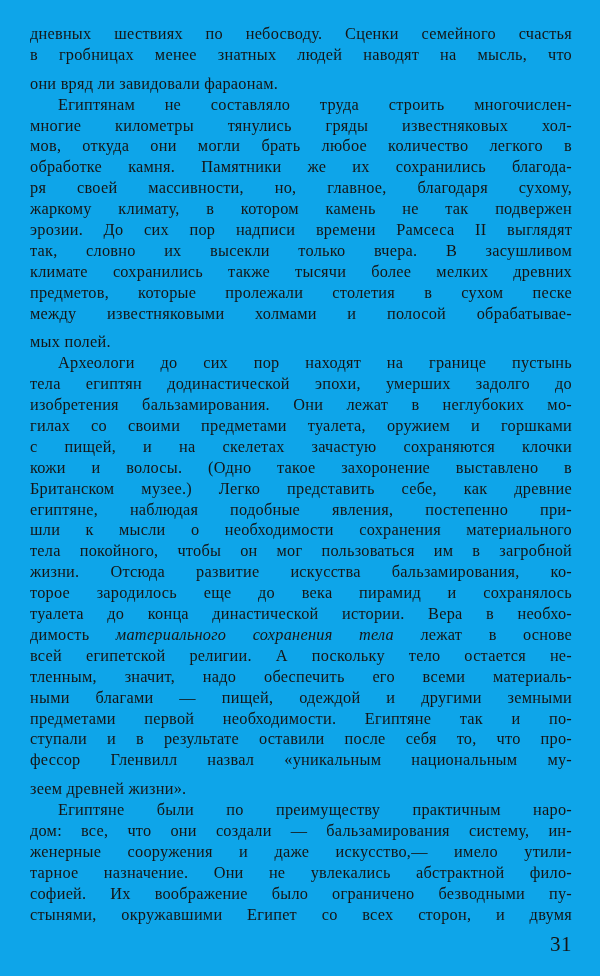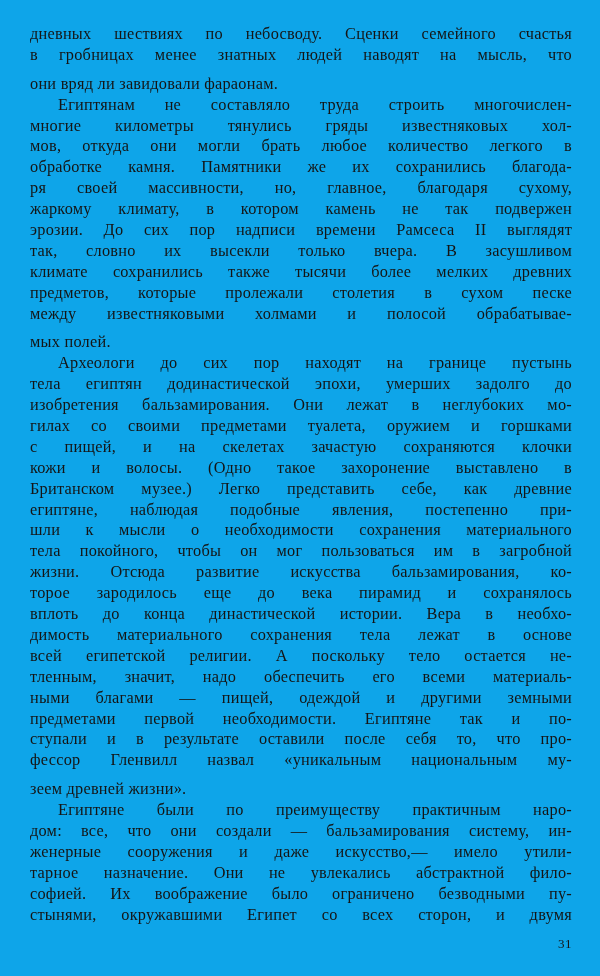--- a/index.html
+++ b/index.html
@@ -37,29 +37,30 @@
     white-space: normal;
   }
   .line.indent {
     text-indent: 28px;
   }
   .line.para-end {
     text-align-last: left;
     margin-top: 8px;
   }
   .italic {
+    font-style: italic;
   }
   .page-number {
     position: absolute;
     top: 934px;
     left: 30px;
     width: 542px;
     text-align: right;
     color: #151515;
-    font-size: 13px;
+    font-size: 21px;
     line-height: 20.9px;
     letter-spacing: 0.5px;
   }
 </style>
 </head>
 <body>
 
 <div class="scan-page">
   <div class="text-block">
       <div class="line"><span>дневных шествиях по небосводу. Сценки семейного счастья</span></div>
@@ -82,21 +83,21 @@
       <div class="line"><span>изобретения бальзамирования. Они лежат в неглубоких мо-</span></div>
       <div class="line"><span>гилах со своими предметами туалета, оружием и горшками</span></div>
       <div class="line"><span>с пищей, и на скелетах зачастую сохраняются клочки</span></div>
       <div class="line"><span>кожи и волосы. (Одно такое захоронение выставлено в</span></div>
       <div class="line"><span>Британском музее.) Легко представить себе, как древние</span></div>
       <div class="line"><span>египтяне, наблюдая подобные явления, постепенно при-</span></div>
       <div class="line"><span>шли к мысли о необходимости сохранения материального</span></div>
       <div class="line"><span>тела покойного, чтобы он мог пользоваться им в загробной</span></div>
       <div class="line"><span>жизни. Отсюда развитие искусства бальзамирования, ко-</span></div>
       <div class="line"><span>торое зародилось еще до века пирамид и сохранялось</span></div>
-      <div class="line"><span>вплоть до конца династической истории. Вера в необхо-</span></div>
+      <div class="line"><span>туалета до конца династической истории. Вера в необхо-</span></div>
       <div class="line"><span>димость </span><span class="italic">материального сохранения тела</span><span> лежат в основе</span></div>
       <div class="line"><span>всей египетской религии. А поскольку тело остается не-</span></div>
       <div class="line"><span>тленным, значит, надо обеспечить его всеми материаль-</span></div>
       <div class="line"><span>ными благами — пищей, одеждой и другими земными</span></div>
       <div class="line"><span>предметами первой необходимости. Египтяне так и по-</span></div>
       <div class="line"><span>ступали и в результате оставили после себя то, что про-</span></div>
       <div class="line"><span>фессор Гленвилл назвал «уникальным национальным му-</span></div>
       <div class="line para-end"><span>зеем древней жизни».</span></div>
       <div class="line indent"><span>Египтяне были по преимуществу практичным наро-</span></div>
       <div class="line"><span>дом: все, что они создали — бальзамирования систему, ин-</span></div>

